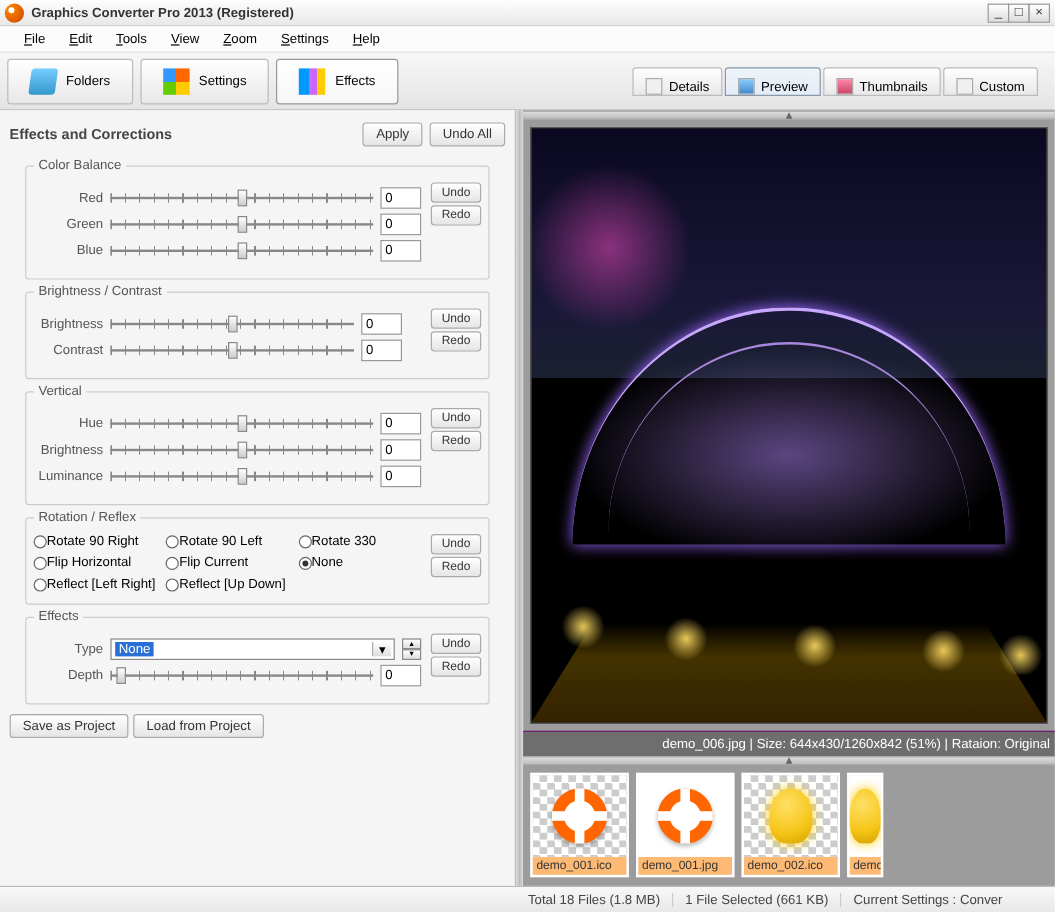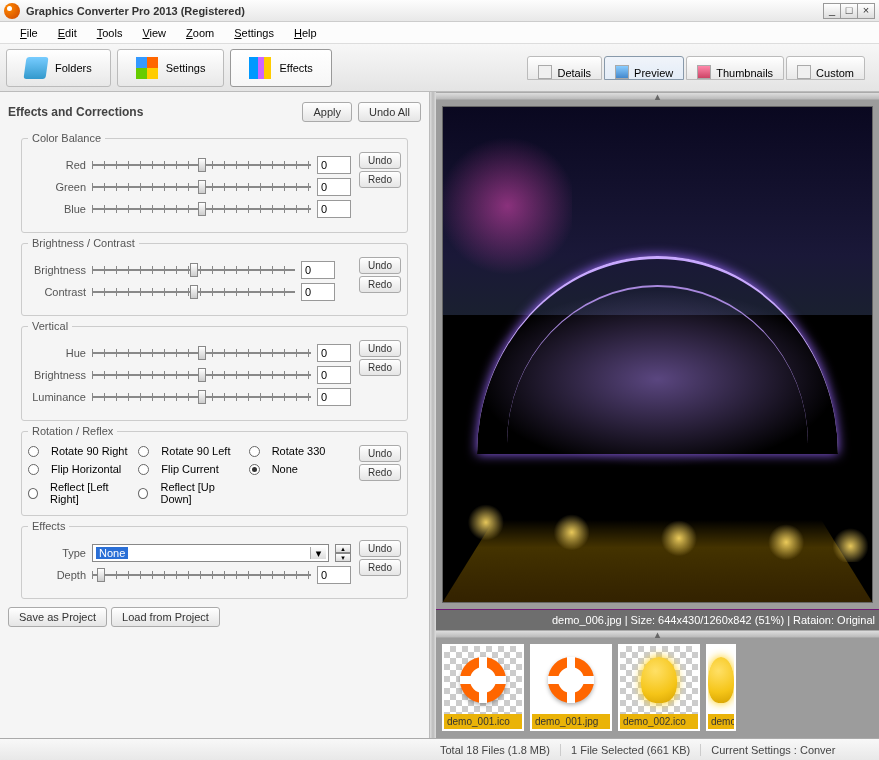--- a/index.html
+++ b/index.html
@@ -36,21 +36,21 @@
 fieldset { border:1px solid #ccc; border-radius:3px; margin:4px 17px; padding:8px 6px 10px; background:#f5f5f5;}
 legend { padding:0 4px; color:#555; }
 .row { display:flex; align-items:center; gap:6px; margin:4px 0;}
 .row label { width:58px; text-align:right; color:#555;}
 .slider { flex:1; height:18px; position:relative; background:repeating-linear-gradient(90deg,#888 0 1px,transparent 1px 12px) center/100% 8px no-repeat; cursor:pointer;}
 .slider::before{content:'';position:absolute;left:0;right:0;top:50%;height:2px;background:#888;transform:translateY(-1px);}
 .slider .thumb{position:absolute;top:2px;left:50%;width:8px;height:14px;background:linear-gradient(#fff,#ccc);border:1px solid #888;transform:translateX(-50%);}
 .val { width:34px; border:1px solid #999; background:#fff; padding:2px 3px; text-align:left;}
 .urcol{display:flex;flex-direction:column;gap:2px;margin-left:auto;}
 .radiogrid{display:grid;grid-template-columns:repeat(3,1fr);gap:6px 8px;}
-.radio{display:flex;align-items:center;gap:12px;cursor:pointer;}
+.radio{display:flex;align-items:center;gap:0;cursor:pointer;}
 .radio .r{width:11px;height:11px;border:1px solid #666;border-radius:50%;background:#fff;position:relative;}
 .radio.checked .r::after{content:'';position:absolute;inset:2px;background:#333;border-radius:50%;}
 .select{flex:1;border:1px solid #888;background:#fff;padding:2px 3px;display:flex;align-items:center;position:relative;}
 .select .sel{background:#2a6fd6;color:#fff;padding:0 3px;display:inline-block;}
 .select .arr{position:absolute;right:2px;top:2px;bottom:2px;width:16px;border-left:1px solid #aaa;background:linear-gradient(#fff,#ddd);display:flex;align-items:center;justify-content:center;}
 .stepper{width:16px;display:flex;flex-direction:column;}
 .stepper div{flex:1;border:1px solid #888;background:linear-gradient(#fff,#ddd);font-size:7px;text-align:center;line-height:7px;cursor:pointer;}
 .bottomrow{display:flex;gap:4px;padding:4px;}
 .preview-area{flex:1;margin:6px;border:1px solid #666;background:#000;position:relative;overflow:hidden;}
 .bridge{position:absolute;inset:0;background:
@@ -71,21 +71,21 @@
 .expander{height:8px;background:linear-gradient(#ddd,#bbb);text-align:center;line-height:6px;color:#666;cursor:pointer;border-top:1px solid #aaa;border-bottom:1px solid #aaa;}
 .thumbs{height:100px;background:#9c9c9c;display:flex;gap:6px;padding:6px;overflow:hidden;align-items:flex-start;}
 .thumb{width:82px;border:2px solid #fff;background:#eee;display:flex;flex-direction:column;}
 .timg{height:68px;background:#fff;position:relative;display:flex;align-items:center;justify-content:center;}
 .checker{background:repeating-conic-gradient(#ccc 0 25%,#fff 0 50%) 0 0/12px 12px;}
 .ring{width:46px;height:46px;border:10px solid #f60;border-radius:50%;background:#fff;box-shadow:0 2px 4px rgba(0,0,0,0.3);position:relative;}
 .ring::before,.ring::after{content:'';position:absolute;background:#fff;}
 .ring::before{left:-10px;right:-10px;top:50%;height:8px;transform:translateY(-50%);}
 .ring::after{top:-10px;bottom:-10px;left:50%;width:8px;transform:translateX(-50%);}
 .bulb{width:36px;height:46px;background:radial-gradient(circle at 40% 30%,#ffe066,#f5c518 60%,#d4a000);border-radius:50% 50% 40% 40%;box-shadow:0 0 10px #ffcc00;}
-.tlabel{background:#eab308;padding:2px 3px;font-size:10px;color:#333;}
+.tlabel{background:#fdba74;padding:2px 3px;font-size:10px;color:#333;}
 .statusbar{height:22px;border-top:1px solid #aaa;background:linear-gradient(#f8f8f8,#e8e8e8);display:flex;align-items:center;}
 .statusbar div{padding:0 10px;border-right:1px solid #ccc;color:#444;}
 .vsep{width:6px;background:linear-gradient(90deg,#ddd,#bbb,#ddd);cursor:col-resize;}
 </style>
 </head>
 <body>
 
 <div class="titlebar">
   <div class="icon"></div>
   <div class="title">Graphics Converter Pro 2013  (Registered)</div>

